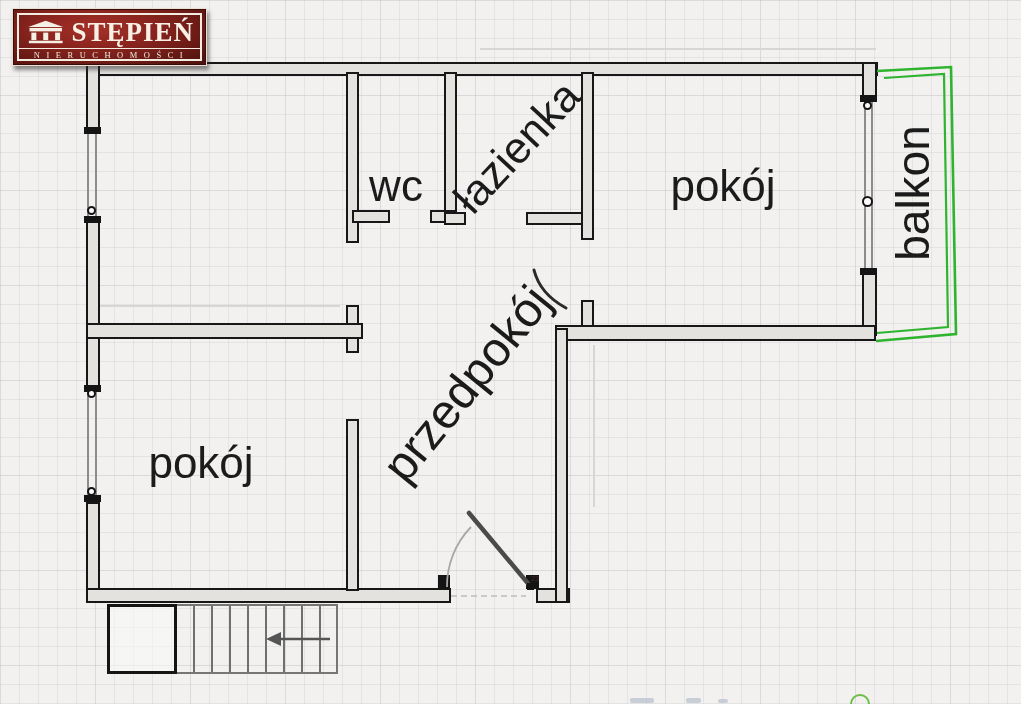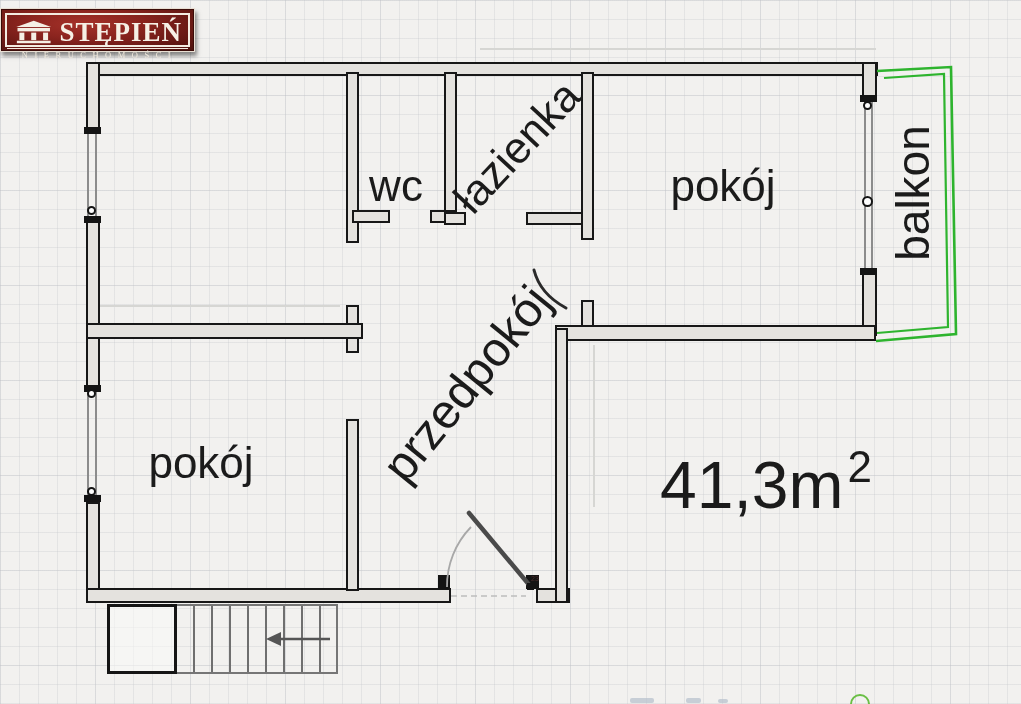--- a/index.html
+++ b/index.html
@@ -36,21 +36,21 @@
   .stairs-landing{position:absolute;left:107px;top:604px;width:70px;height:70px;
     border:3px solid #151515;background:rgba(250,250,248,.55);box-sizing:border-box;}
   .stairs-steps{position:absolute;left:177px;top:604px;width:161px;height:70px;
     border-top:2px solid #767676;border-bottom:2px solid #767676;border-right:2px solid #767676;box-sizing:border-box;}
   .step-line{position:absolute;top:0;bottom:0;width:2px;background:#6f6f6f;}
   .svg-overlay{position:absolute;left:0;top:0;pointer-events:none;}
   .ghost{position:absolute;background:#b8c2ce;opacity:.75;border-radius:2px;}
 
   
   .logo{
-    position:absolute;left:0;top:8px;width:195px;height:44px;
+    position:absolute;left:12px;top:8px;width:195px;height:58px;
     background:radial-gradient(ellipse at 42% 35%, #a53129 0%, #8a241e 38%, #611712 78%, #4b110d 100%);
     border:1.5px solid #e9dfd3;box-sizing:border-box;
     box-shadow:2px 4px 4px rgba(50,50,50,.55), inset 0 0 0 1px #3a0c09;
   }
   .logo-inner{position:absolute;inset:4px;border:2px solid #f3ece1;display:flex;flex-direction:column;box-sizing:border-box;}
   .logo-top{flex:1;display:flex;align-items:center;padding:1px 6px 0 8px;gap:7px;}
   .logo-brand{
     font-family:"Liberation Serif",serif;font-size:27px;font-weight:600;
     color:#f6f0e5;letter-spacing:1px;line-height:1;
   }
@@ -146,23 +146,20 @@
     <path d="M 851 704 A 9 9 0 0 1 869 704" fill="none" stroke="#6abf45" stroke-width="2"></path>
   </svg>
 
   <div class="label" style="left:396px;top:186px;">wc</div>
   <div class="label rot47" style="left:517px;top:147px;">łazienka</div>
   <div class="label" style="left:723px;top:186px;">pokój</div>
   <div class="label rot51" style="left:467px;top:384px;">przedpokój</div>
   <div class="label" style="left:201px;top:463px;">pokój</div>
   <div class="label rot90" style="left:913px;top:193px;">balkon</div>
 
-  <div class="area">
-    <span class="main">41,3m</span><span class="sup">2</span>
-  </div>
 
   <div class="door-num">23</div>
 
   <div class="ghost" style="left:630px;top:698px;width:24px;height:5px;"></div>
   <div class="ghost" style="left:686px;top:698px;width:15px;height:5px;"></div>
   <div class="ghost" style="left:718px;top:699px;width:10px;height:4px;"></div>
 
   <div class="logo">
     <div class="logo-inner">
       <div class="logo-top">

